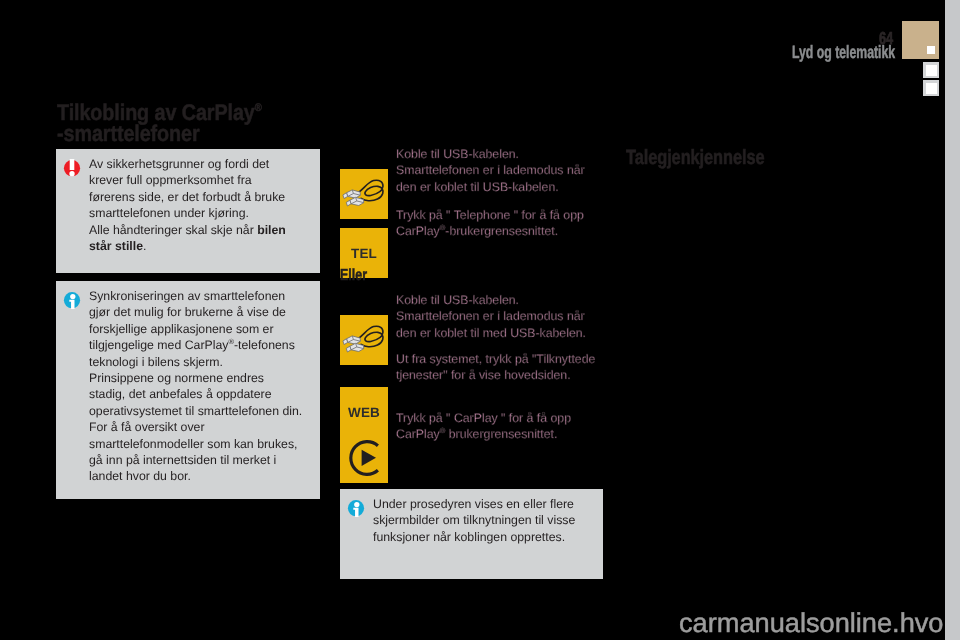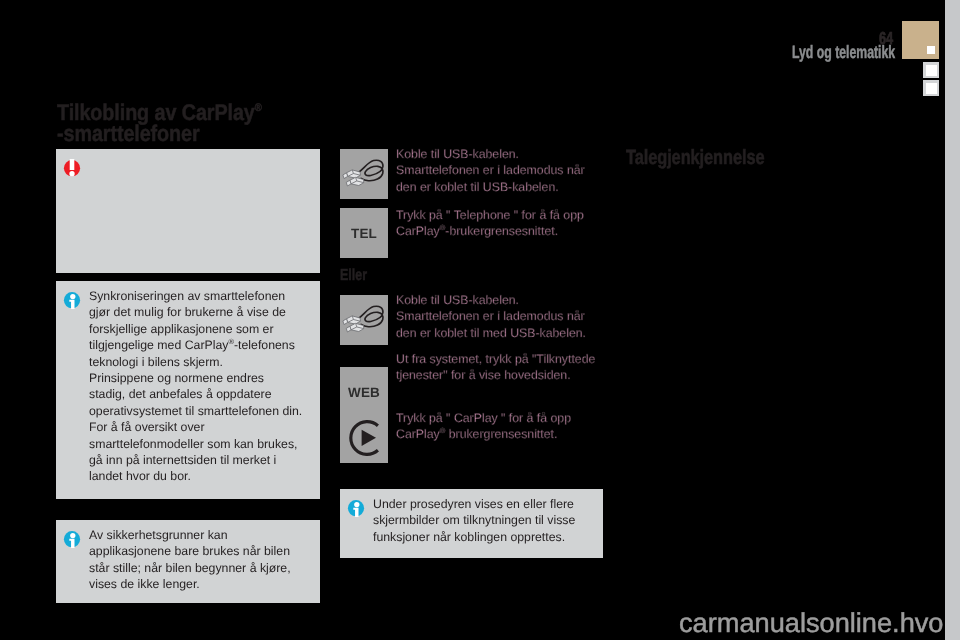--- a/index.html
+++ b/index.html
@@ -33,21 +33,21 @@
 
   
   .ibox{position:absolute;background:#d1d3d4;}
   .ibox .ico{position:absolute;left:7px;top:10px;width:18px;height:18px;display:block;}
   .ibox .txt{position:absolute;left:33px;top:7px;color:#231f20;
              font-size:12.3px;line-height:16.4px;}
   .ibox .txt sup{font-size:7.5px;vertical-align:super;line-height:0;}
   .ibox .txt b{font-weight:bold;}
 
   
-  .tile{position:absolute;left:340px;width:48px;height:50px;background:#a3a3a3;}
+  .tile{position:absolute;left:340px;width:48px;height:50px;background:#eab308;margin-top:20px;}
   .tile .lbl{position:absolute;left:0;top:0;width:48px;height:50px;
              display:flex;align-items:center;justify-content:center;
              color:#2d2d2d;font-size:13.5px;font-weight:bold;letter-spacing:.2px;}
   .step-txt{position:absolute;left:396px;color:#f9a8d4;font-size:12.3px;line-height:16.7px;
              -webkit-text-stroke:.62px #231f20;}
   .step-txt sup{font-size:7.5px;vertical-align:super;line-height:0;}
   .eller{position:absolute;left:340px;top:267px;color:#231f20;font-size:16px;font-weight:bold;
           transform:scaleX(.78);transform-origin:0 0;
           -webkit-text-stroke:.5px #231f20;}
 
@@ -84,43 +84,34 @@
   </div>
 
   <div class="ibox" style="left:56px;top:149px;width:264px;height:124px">
     <span class="ico">
       <svg viewBox="0 0 36 36" width="18" height="18" aria-hidden="true">
         <circle cx="18" cy="18.4" r="16.2" fill="#ed1c24"></circle>
         <rect x="13.4" y="0" width="9.2" height="22" fill="#fff"></rect>
         <circle cx="18" cy="29.5" r="5.3" fill="#fff"></circle>
       </svg>
     </span>
+    <div class="txt" style="width:225px">Av sikkerhetsgrunner og fordi det<br>krever full oppmerksomhet fra<br>førerens side, er det forbudt å bruke<br>smarttelefonen under kjøring.<br>Alle håndteringer skal skje når <b>bilen<br>står stille</b>.</div>
   </div>
 
   <div class="ibox" style="left:56px;top:281px;width:264px;height:218px">
     <span class="ico">
       <svg viewBox="0 0 36 36" width="18" height="18" aria-hidden="true">
         <circle cx="18" cy="18.4" r="16.2" fill="#14abd8"></circle>
         <circle cx="19.6" cy="11.2" r="5.3" fill="#fff"></circle>
         <path d="M12.6 17.6 h10.4 v18.4 h-6.9 v-14.5 h-3.5 z" fill="#fff"></path>
       </svg>
     </span>
     <div class="txt" style="width:225px">Synkroniseringen av smarttelefonen<br>gjør det mulig for brukerne å vise de<br>forskjellige applikasjonene som er<br>tilgjengelige med CarPlay<sup>®</sup>-telefonens<br>teknologi i bilens skjerm.<br>Prinsippene og normene endres<br>stadig, det anbefales å oppdatere<br>operativsystemet til smarttelefonen din.<br>For å få oversikt over<br>smarttelefonmodeller som kan brukes,<br>gå inn på internettsiden til merket i<br>landet hvor du bor.</div>
   </div>
 
-  <div class="ibox" style="left:56px;top:520px;width:264px;height:83px">
-    <span class="ico">
-      <svg viewBox="0 0 36 36" width="18" height="18" aria-hidden="true">
-        <circle cx="18" cy="18.4" r="16.2" fill="#14abd8"></circle>
-        <circle cx="19.6" cy="11.2" r="5.3" fill="#fff"></circle>
-        <path d="M12.6 17.6 h10.4 v18.4 h-6.9 v-14.5 h-3.5 z" fill="#fff"></path>
-      </svg>
-    </span>
-    <div class="txt" style="width:225px">Av sikkerhetsgrunner kan<br>applikasjonene bare brukes når bilen<br>står stille; når bilen begynner å kjøre,<br>vises de ikke lenger.</div>
-  </div>
 
   <div class="tile" style="top:149px">
     <svg class="usb" viewBox="0 0 100 100" width="48" height="50" aria-hidden="true">
       <g fill="none" stroke="#231f20" stroke-width="3.4" stroke-linecap="round" stroke-linejoin="round">
         <path d="M38 47 C50 39 58 25 70 22 C83 19 90 26 89.5 34 C89 43 78 50 64 53 C54 55 50 50 53 45 C57 38 69 33 79 34 C88 35 91 42 89 49 C86 59 73 65 59 64 C51 63.5 47 61 44 59"></path>
       </g>
       <g fill="#e2e3e5" stroke="#6d6e71" stroke-width="1.7" stroke-linejoin="round">
         <path d="M42 46 L25.5 41.5 L13.5 47.5 L16 55 L32 58.5 L42.5 52.5 Z"></path>
         <path d="M25.5 41.5 L28 49 L16 55 M28 49 L42.5 52.5"></path>
         <path d="M13.5 47.5 L6 52 L8.5 59.5 L16 55 Z"></path>
@@ -162,21 +153,21 @@
   <div class="step-txt" style="top:350.5px;width:215px">Ut fra systemet, trykk på "Tilknyttede<br>tjenester" for å vise hovedsiden.</div>
 
   <div class="tile" style="top:413px">
     <svg viewBox="0 0 100 100" width="48" height="50" aria-hidden="true">
       <path d="M79 24.5 A34 34 0 1 0 79 75.5" fill="none" stroke="#231f20" stroke-width="6.6" stroke-linecap="butt"></path>
       <path d="M45 33 L75 49.5 L45 66.5 Z" fill="#231f20"></path>
     </svg>
   </div>
   <div class="step-txt" style="top:409.5px;width:215px">Trykk på " CarPlay " for å få opp<br>CarPlay<sup>®</sup> brukergrensesnittet.</div>
 
-  <div class="ibox" style="left:340px;top:489px;width:263px;height:69px">
+  <div class="ibox" style="left:340px;top:489px;width:263px;height:90px">
     <span class="ico">
       <svg viewBox="0 0 36 36" width="18" height="18" aria-hidden="true">
         <circle cx="18" cy="18.4" r="16.2" fill="#14abd8"></circle>
         <circle cx="19.6" cy="11.2" r="5.3" fill="#fff"></circle>
         <path d="M12.6 17.6 h10.4 v18.4 h-6.9 v-14.5 h-3.5 z" fill="#fff"></path>
       </svg>
     </span>
     <div class="txt" style="width:225px">Under prosedyren vises en eller flere<br>skjermbilder om tilknytningen til visse<br>funksjoner når koblingen opprettes.</div>
   </div>
 

